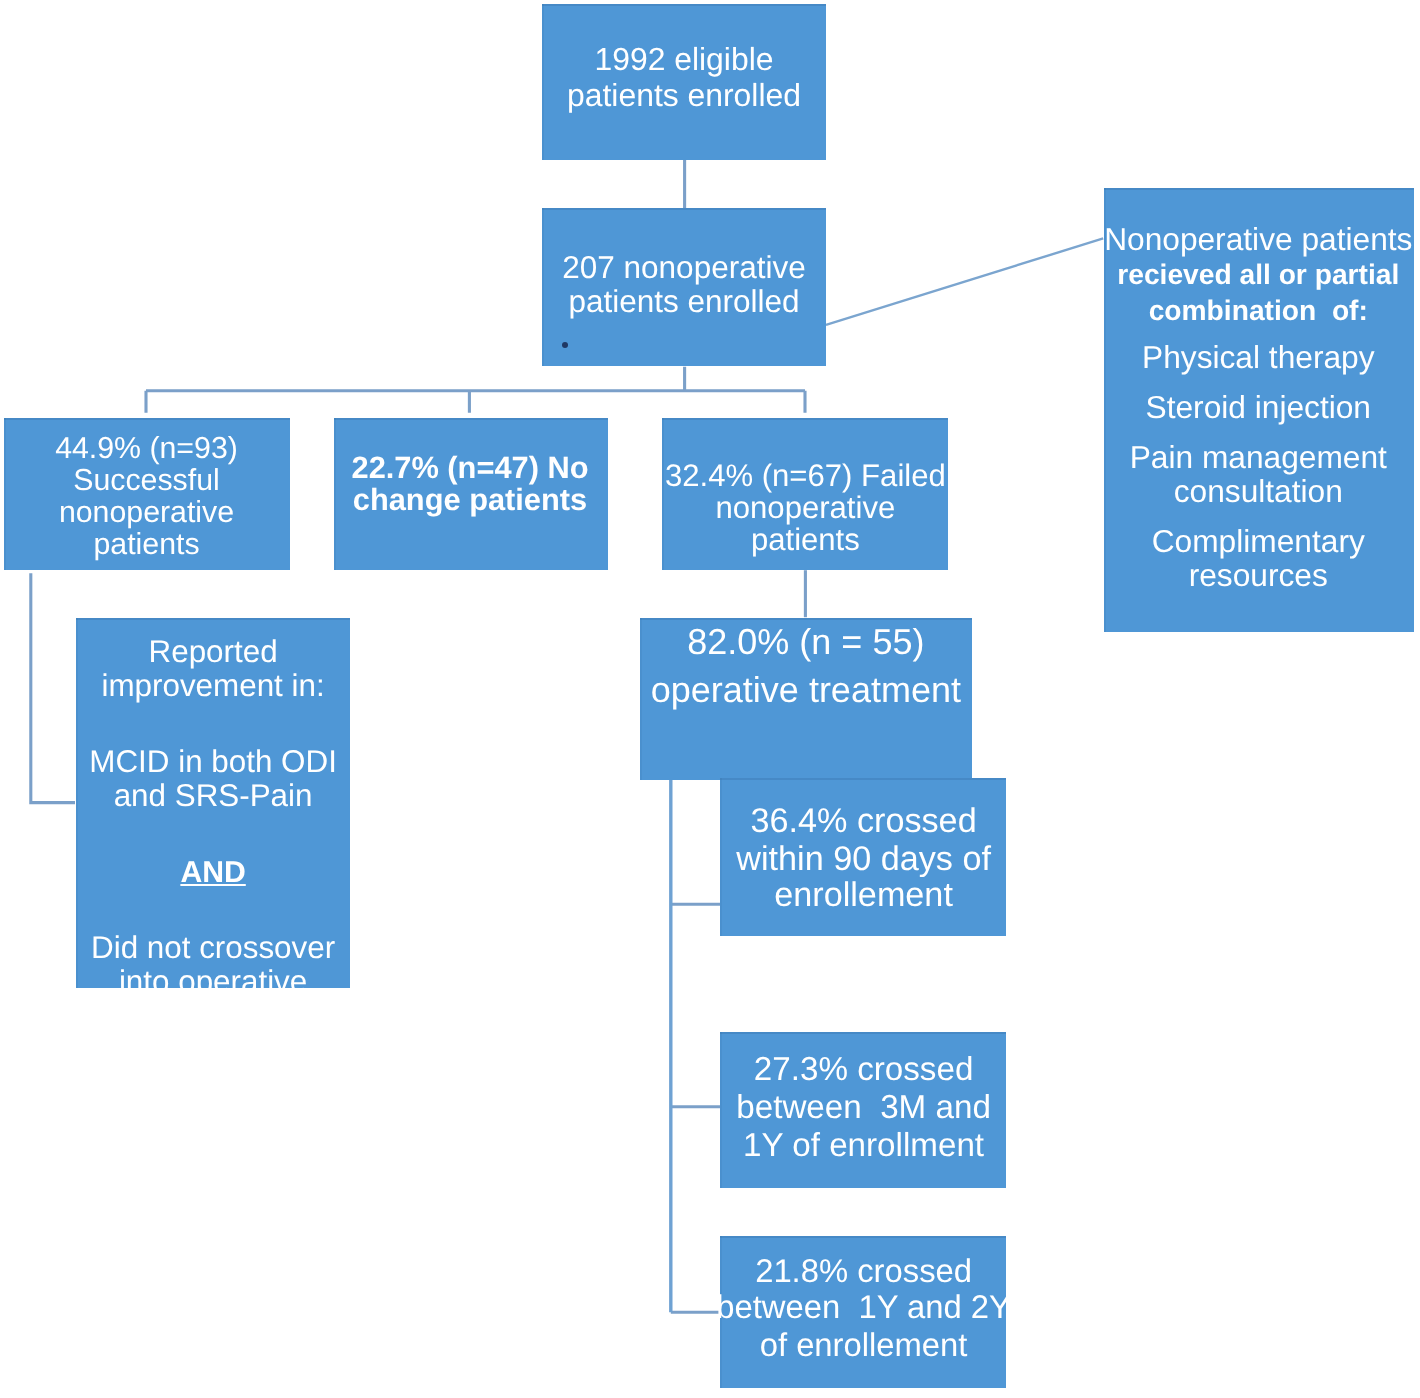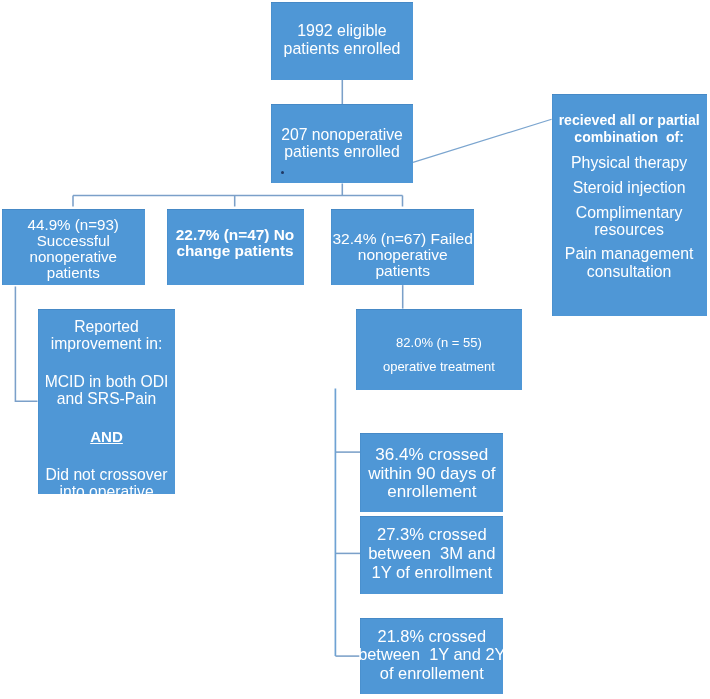--- a/index.html
+++ b/index.html
@@ -18,24 +18,24 @@
 
   .b-enrolled{left:271px;top:2.3px;width:142px;height:77.6px;font-size:15.95px;line-height:17.2px;padding-top:20px;}
   .b-nonop{left:271px;top:104.2px;width:142px;height:79.2px;font-size:15.75px;line-height:17.2px;padding-top:22px;}
   .b-nonop .dot{left:10px;top:67px;width:3.2px;height:3.2px;}
   .b-success{left:2px;top:208.6px;width:142.5px;height:76.4px;font-size:15.15px;line-height:16px;padding-top:8px;}
   .b-nochange{left:166.5px;top:208.6px;width:137px;height:76px;font-size:15.4px;line-height:16px;padding-top:18px;font-weight:bold;}
   .b-failed{left:331.4px;top:208.6px;width:142.6px;height:76px;font-size:15.55px;line-height:16px;padding-top:17px;justify-content:center;}
   .b-improve{left:37.6px;top:308.9px;width:137.9px;height:185.3px;font-size:15.7px;line-height:17.2px;padding-top:9px;gap:12px;}
   .b-improve .para{margin-bottom:8.7px;}
   .b-improve .para:last-child{margin-bottom:0;}
-  .b-crossed{left:319.6px;top:308.8px;width:166.7px;height:80.8px;font-size:13px;line-height:16.8px;padding-top:26px;margin-left:36px;}
+  .b-crossed{left:319.6px;top:308.8px;width:166.7px;height:80.8px;font-size:18px;line-height:16.8px;padding-top:4px;}
   .b-crossed .para{margin-bottom:7.5px;}
   .b-crossed .para:last-child{margin-bottom:0;}
-  .b-w90{left:360.1px;top:433px;width:143.4px;height:79.1px;font-size:17.1px;line-height:18.6px;padding-top:13px;}
+  .b-w90{left:360.1px;top:389px;width:143.4px;height:79.1px;font-size:17.1px;line-height:18.6px;padding-top:13px;}
   .b-3m1y{left:360.1px;top:515.9px;width:143.4px;height:78px;font-size:16.6px;line-height:18.6px;padding-top:10.5px;}
   .b-1y2y{left:360.1px;top:617.9px;width:143.4px;height:76px;font-size:16.4px;line-height:18.6px;padding-top:9px;}
   .b-treat{left:551.6px;top:94.4px;width:155.1px;height:221.2px;font-size:15.85px;line-height:17.2px;padding-top:17.8px;}
   .b-treat .para{margin-bottom:7.5px;}
   .b-treat .para:last-child{margin-bottom:0;}
 </style>
 </head>
 <body>
 
 <div id="canvas">
@@ -124,32 +124,33 @@
   </div>
 
   <div class="box b-1y2y">
     <p>21.8% crossed</p>
     <p>between  1Y and 2Y</p>
     <p>of enrollement</p>
   </div>
 
   <div class="box b-treat">
     <div class="para">
+      <p>Nonoperative patients</p>
       <p class="bold">recieved all or partial</p>
       <p class="bold">combination  of:</p>
     </div>
     <div class="para">
       <p>Physical therapy</p>
     </div>
     <div class="para">
       <p>Steroid injection</p>
     </div>
     <div class="para">
+      <p>Pain management</p>
+      <p>consultation</p>
+    </div>
+    <div class="para">
       <p>Complimentary</p>
       <p>resources</p>
-    </div>
-    <div class="para">
-      <p>Pain management</p>
-      <p>consultation</p>
     </div>
   </div>
 
 </div>
 
 </body></html>

